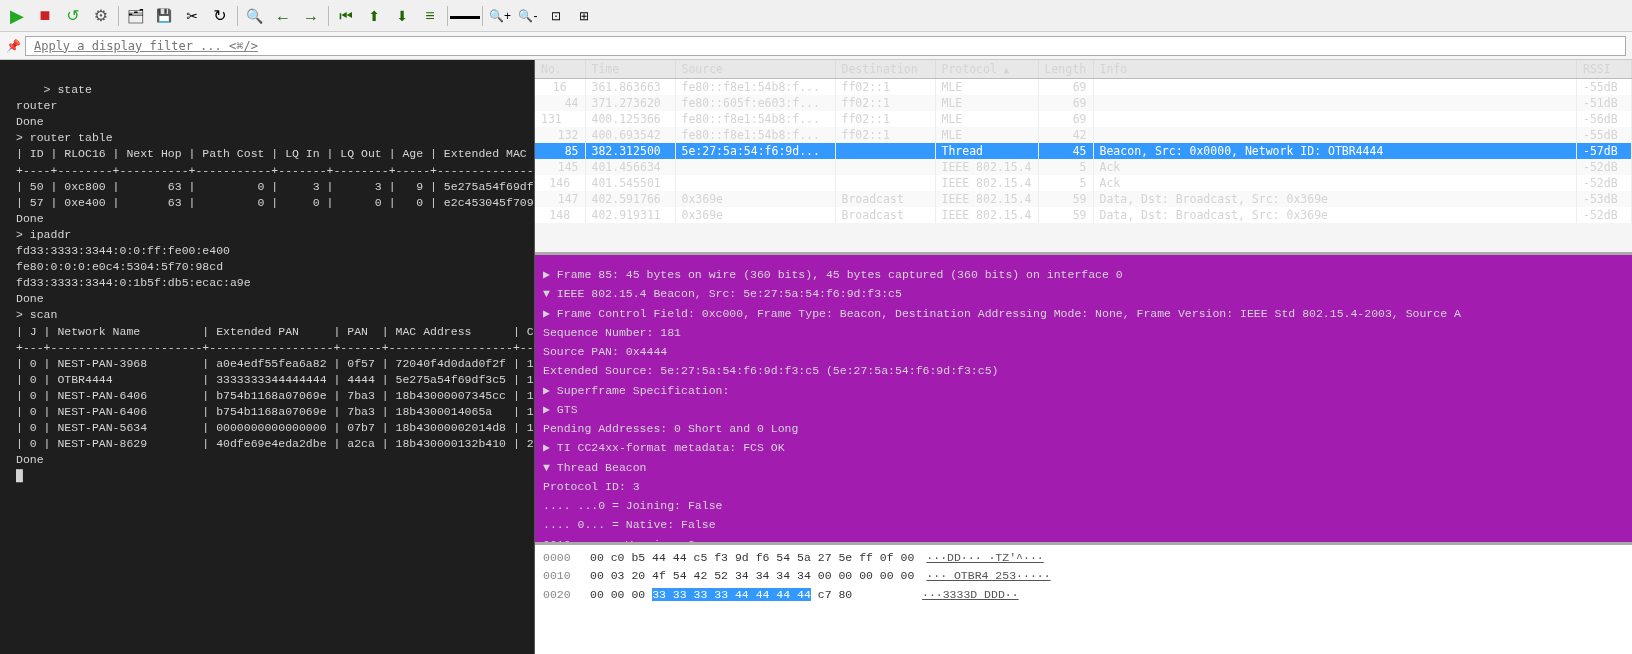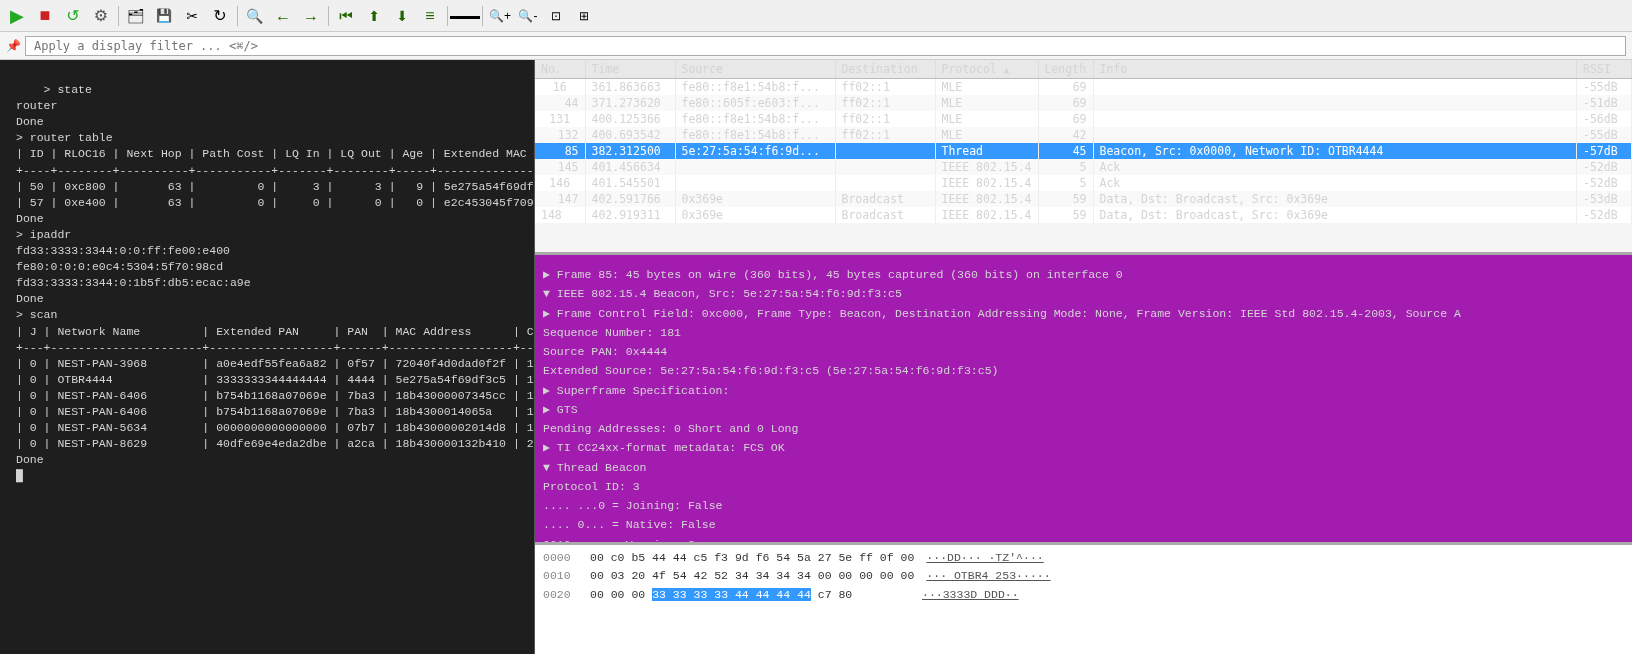--- a/index.html
+++ b/index.html
@@ -179,21 +179,21 @@
   <button class="tb-btn" style="font-size:10px;">▬▬▬</button>
   <div class="tb-sep"></div>
   <button class="tb-btn" style="font-size:12px;">🔍+</button>
   <button class="tb-btn" style="font-size:12px;">🔍-</button>
   <button class="tb-btn" style="font-size:12px;">⊡</button>
   <button class="tb-btn" style="font-size:12px;">⊞</button>
 </div>
 
 <div id="filter-bar">
   <span style="color:#555; margin-right:4px; font-size:12px;">📌</span>
-  <input type="text" style="flex: 1 1 0%; border: 1px solid rgb(170, 170, 170); padding: 2px 8px; font-size: 12px; font-family: monospace; background: white; color: rgb(136, 136, 136);" placeholder="Apply a display filter ... &lt;⌘/&gt;">
+  <input type="text" style="flex: 1 1 0%; border: 1px solid rgb(170, 170, 170); padding: 2px 8px; font-size: 12px; font-family: monospace; background: white; color: rgb(136, 136, 136); text-decoration: underline;" placeholder="Apply a display filter ... &lt;⌘/&gt;">
 </div>
 
 <div id="main">
 
   <div id="terminal">
     <span>&gt; state
 router
 Done
 &gt; router table
 | ID | RLOC16 | Next Hop | Path Cost | LQ In | LQ Out | Age | Extended MAC
@@ -250,21 +250,21 @@
               <td style="text-align: right;">44</td>
               <td>371.273620</td>
               <td>fe80::605f:e603:f...</td>
               <td>ff02::1</td>
               <td>MLE</td>
               <td style="text-align: right;">69</td>
               <td></td>
               <td>-51dB</td>
             </tr>
             <tr>
-              <td style="text-align: center;">131</td>
+              <td style="text-align: left;">131</td>
               <td>400.125366</td>
               <td>fe80::f8e1:54b8:f...</td>
               <td>ff02::1</td>
               <td>MLE</td>
               <td style="text-align: right;">69</td>
               <td></td>
               <td>-56dB</td>
             </tr>
             <tr>
               <td style="text-align: right;">132</td>
@@ -310,21 +310,21 @@
               <td style="text-align: right;">147</td>
               <td>402.591766</td>
               <td>0x369e</td>
               <td>Broadcast</td>
               <td>IEEE 802.15.4</td>
               <td style="text-align: right;">59</td>
               <td>Data, Dst: Broadcast, Src: 0x369e</td>
               <td>-53dB</td>
             </tr>
             <tr>
-              <td style="text-align: left;">148</td>
+              <td style="text-align: center;">148</td>
               <td>402.919311</td>
               <td>0x369e</td>
               <td>Broadcast</td>
               <td>IEEE 802.15.4</td>
               <td style="text-align: right;">59</td>
               <td>Data, Dst: Broadcast, Src: 0x369e</td>
               <td>-52dB</td>
             </tr>
           </tbody>
       </table>

